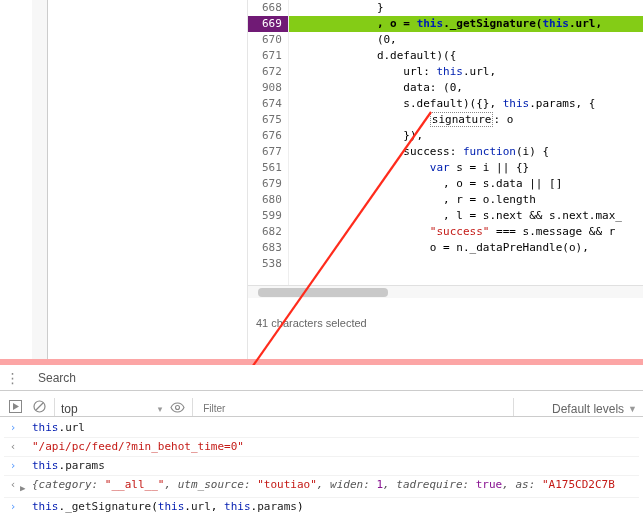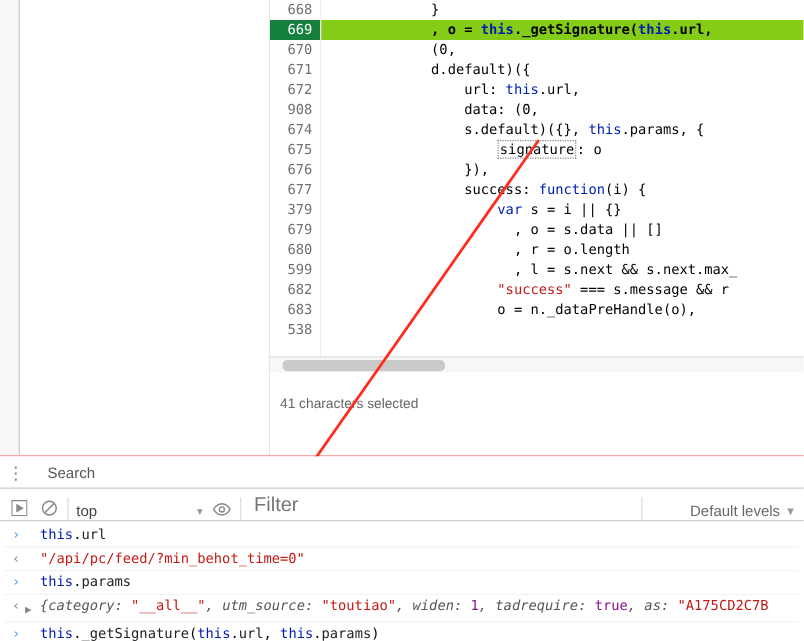--- a/index.html
+++ b/index.html
@@ -10,22 +10,23 @@
   font-size: 11px;
   background: #fff;
   width: 643px;
   height: 513px;
   overflow: hidden;
   position: relative;
 }
 .top-pane {
   display: flex;
   height: 365px;
-  border-bottom: 1px solid #fca5a5;
-  position: relative;
+  border-bottom: 6px solid #fca5a5;
+  position: relative;
+  padding-left: 32px;
 }
 .left-gutter {
   width: 16px;
   background: #f7f7f7;
   border-right: 1px solid #ccc;
 }
 .activity-strip {
   width: 200px;
   background: #fff;
   border-right: 1px solid #e5e5e5;
@@ -47,21 +48,21 @@
   background: #fff;
   color: #707070;
   text-align: right;
   padding: 0 6px 0 14px;
   font-size: 11px;
   line-height: 16px;
   border-right: 1px solid #eee;
   user-select: none;
 }
 .line-numbers .ln { height: 16px; }
-.line-numbers .ln.hl { background: #15803d; color: #fff; padding: 0 6px 0 14px; margin: 0 -6px 0 -14px; }
+.line-numbers .ln.hl { background: #701a75; color: #fff; padding: 0 6px 0 14px; margin: 0 -6px 0 -14px; }
 .code-lines {
   flex: 1;
   white-space: pre;
   line-height: 16px;
   font-size: 11px;
   padding-left: 88px;
 }
 .code-lines .line { height: 16px; white-space: pre; }
 .code-lines .line.hl { background: #84cc16; margin-left: -88px; padding-left: 88px; font-weight: bold; }
 .kw { color: #0020b0; }
@@ -139,21 +140,21 @@
   display: flex;
   align-items: center;
   gap: 80px;
 }
 .chev { color: #999; font-size: 9px; }
 .eye { color: #888; }
 .filter-input {
   flex: 1;
   border: none;
   outline: none;
-  font-size: 16px;
+  font-size: 10px;
   padding: 2px 4px;
   color: #444;
 }
 .levels-dd { color: #666; display: flex; align-items: center; gap: 4px; cursor: pointer; white-space: nowrap; margin-left: 32px; }
 .console-body {
   font-family: Menlo, Consolas, monospace;
   font-size: 11px;
   line-height: 18px;
   padding: 2px 4px;
 }
@@ -204,21 +205,21 @@
           <div class="ln">668</div>
           <div class="ln hl">669</div>
           <div class="ln">670</div>
           <div class="ln">671</div>
           <div class="ln">672</div>
           <div class="ln">908</div>
           <div class="ln">674</div>
           <div class="ln">675</div>
           <div class="ln">676</div>
           <div class="ln">677</div>
-          <div class="ln">379</div>
+          <div class="ln">561</div>
           <div class="ln">679</div>
           <div class="ln">680</div>
           <div class="ln">599</div>
           <div class="ln">682</div>
           <div class="ln">683</div>
           <div class="ln">538</div>
         </div>
       <div class="code-lines" id="lcode"><div class="line">}</div><div class="line hl">, o = <span class="this">this</span>._getSignature(<span class="this">this</span>.url, </div><div class="line">(0,</div><div class="line">d.default)({</div><div class="line">    url: <span class="this">this</span>.url,</div><div class="line">    data: (0,</div><div class="line">    s.default)({}, <span class="this">this</span>.params, {</div><div class="line">        <span class="boxed">signature</span>: o</div><div class="line">    }),</div><div class="line">    success: <span class="kw">function</span>(i) {</div><div class="line">        <span class="kw">var</span> s = i || {}</div><div class="line">          , o = s.data || []</div><div class="line">          , r = o.length</div><div class="line">          , l = s.next &amp;&amp; s.next.max_</div><div class="line">        <span class="str">"success"</span> === s.message &amp;&amp; r </div><div class="line">        o = n._dataPreHandle(o),</div><div class="line"></div></div>
     </div>
     <div class="hscroll">

